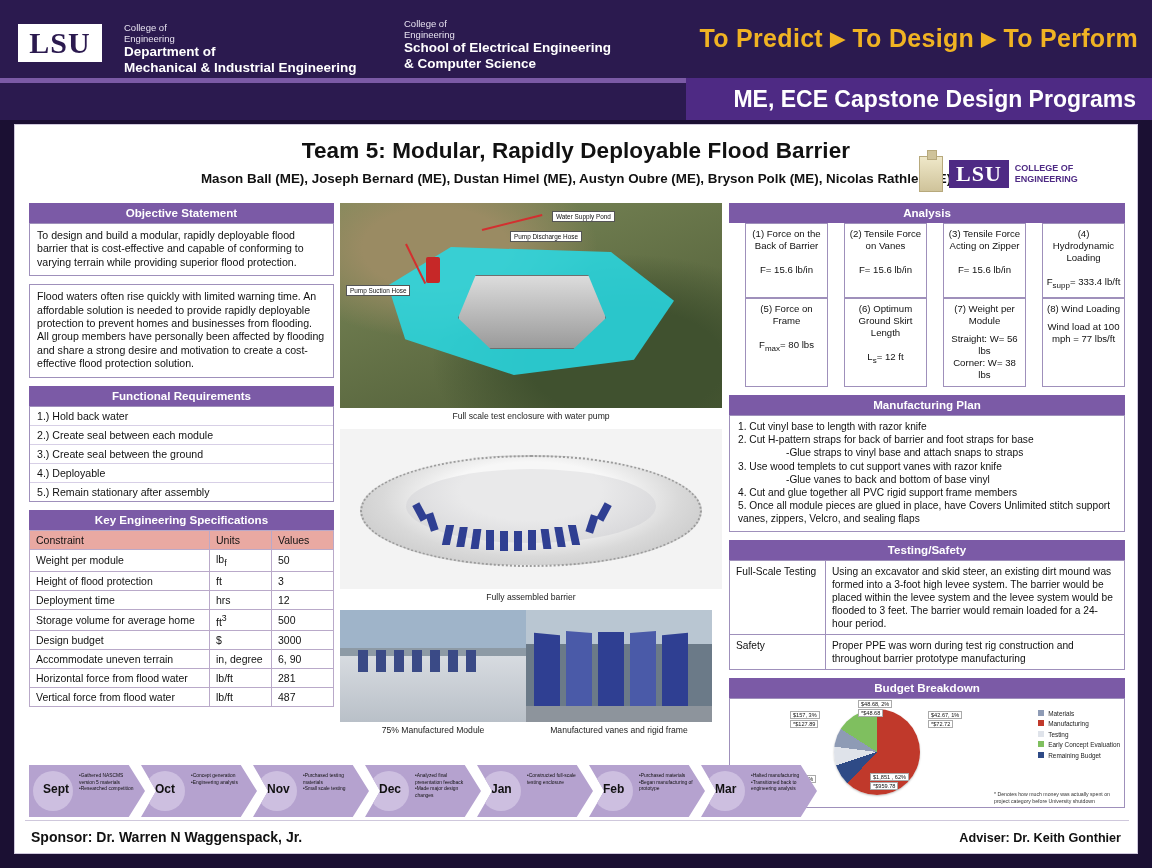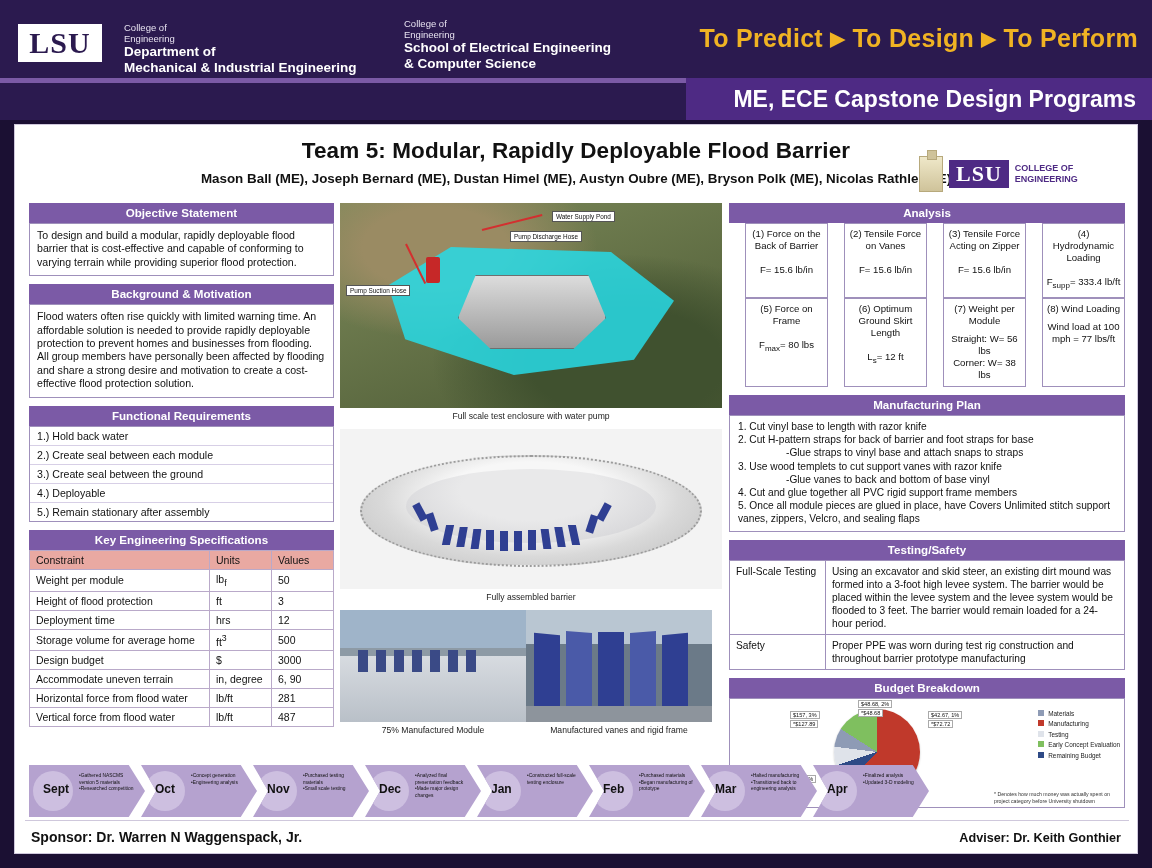--- a/index.html
+++ b/index.html
@@ -274,21 +274,20 @@
     <div>
       <div class="bar">Objective Statement</div>
       <div class="panel">
         <div class="ptext">To design and build a modular, rapidly deployable flood barrier that is cost-effective and capable of conforming to varying terrain while providing superior flood protection.</div>
       </div>
     </div>
 
     <div style="height:8px"></div>
 
     <div>
-      <div class="bar">Background &amp; Motivation</div>
       <div class="panel">
         <div class="ptext">Flood waters often rise quickly with limited warning time. An affordable solution is needed to provide rapidly deployable protection to prevent homes and businesses from flooding. All group members have personally been affected by flooding and share a strong desire and motivation to create a cost-effective flood protection solution.</div>
       </div>
     </div>
 
     <div style="height:8px"></div>
 
     <div>
       <div class="bar">Functional Requirements</div>
       <div class="panel">
@@ -551,23 +550,18 @@
     <div class="chev" style="left:560px;">
       <div class="circ"></div>
       <div class="mon">Feb</div>
       <div class="notes">•Purchased materials<br>•Began manufacturing of prototype</div>
     </div>
     <div class="chev" style="left:672px;">
       <div class="circ"></div>
       <div class="mon">Mar</div>
       <div class="notes">•Halted manufacturing<br>•Transitioned back to engineering analysis</div>
     </div>
-    <div class="chev" style="left:784px;">
-      <div class="circ"></div>
-      <div class="mon">Apr</div>
-      <div class="notes">•Finalized analysis<br>•Updated 3-D modeling</div>
-    </div>
   </div>
 
   <div class="divider"></div>
   <div class="foot-sponsor">Sponsor: Dr. Warren N Waggenspack, Jr.</div>
   <div class="foot-adviser">Adviser: Dr. Keith Gonthier</div>
 </div>
 
 </body></html>

